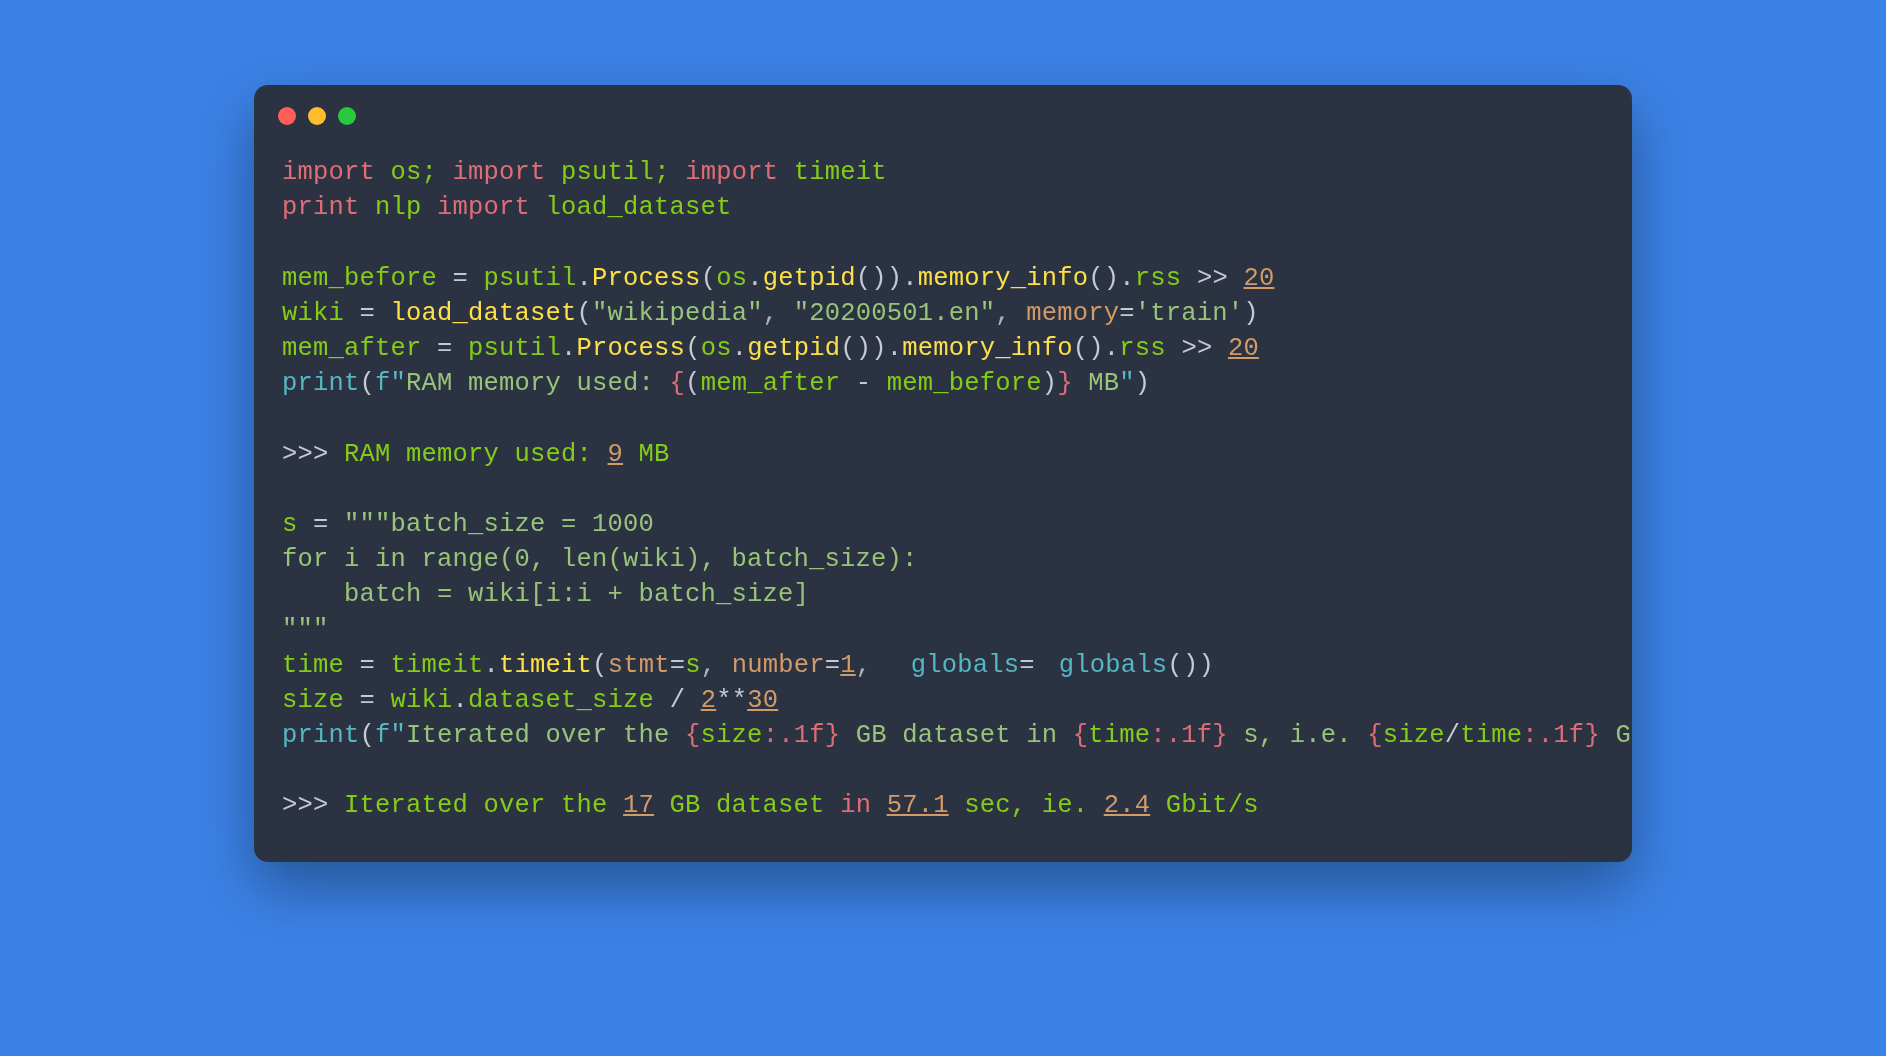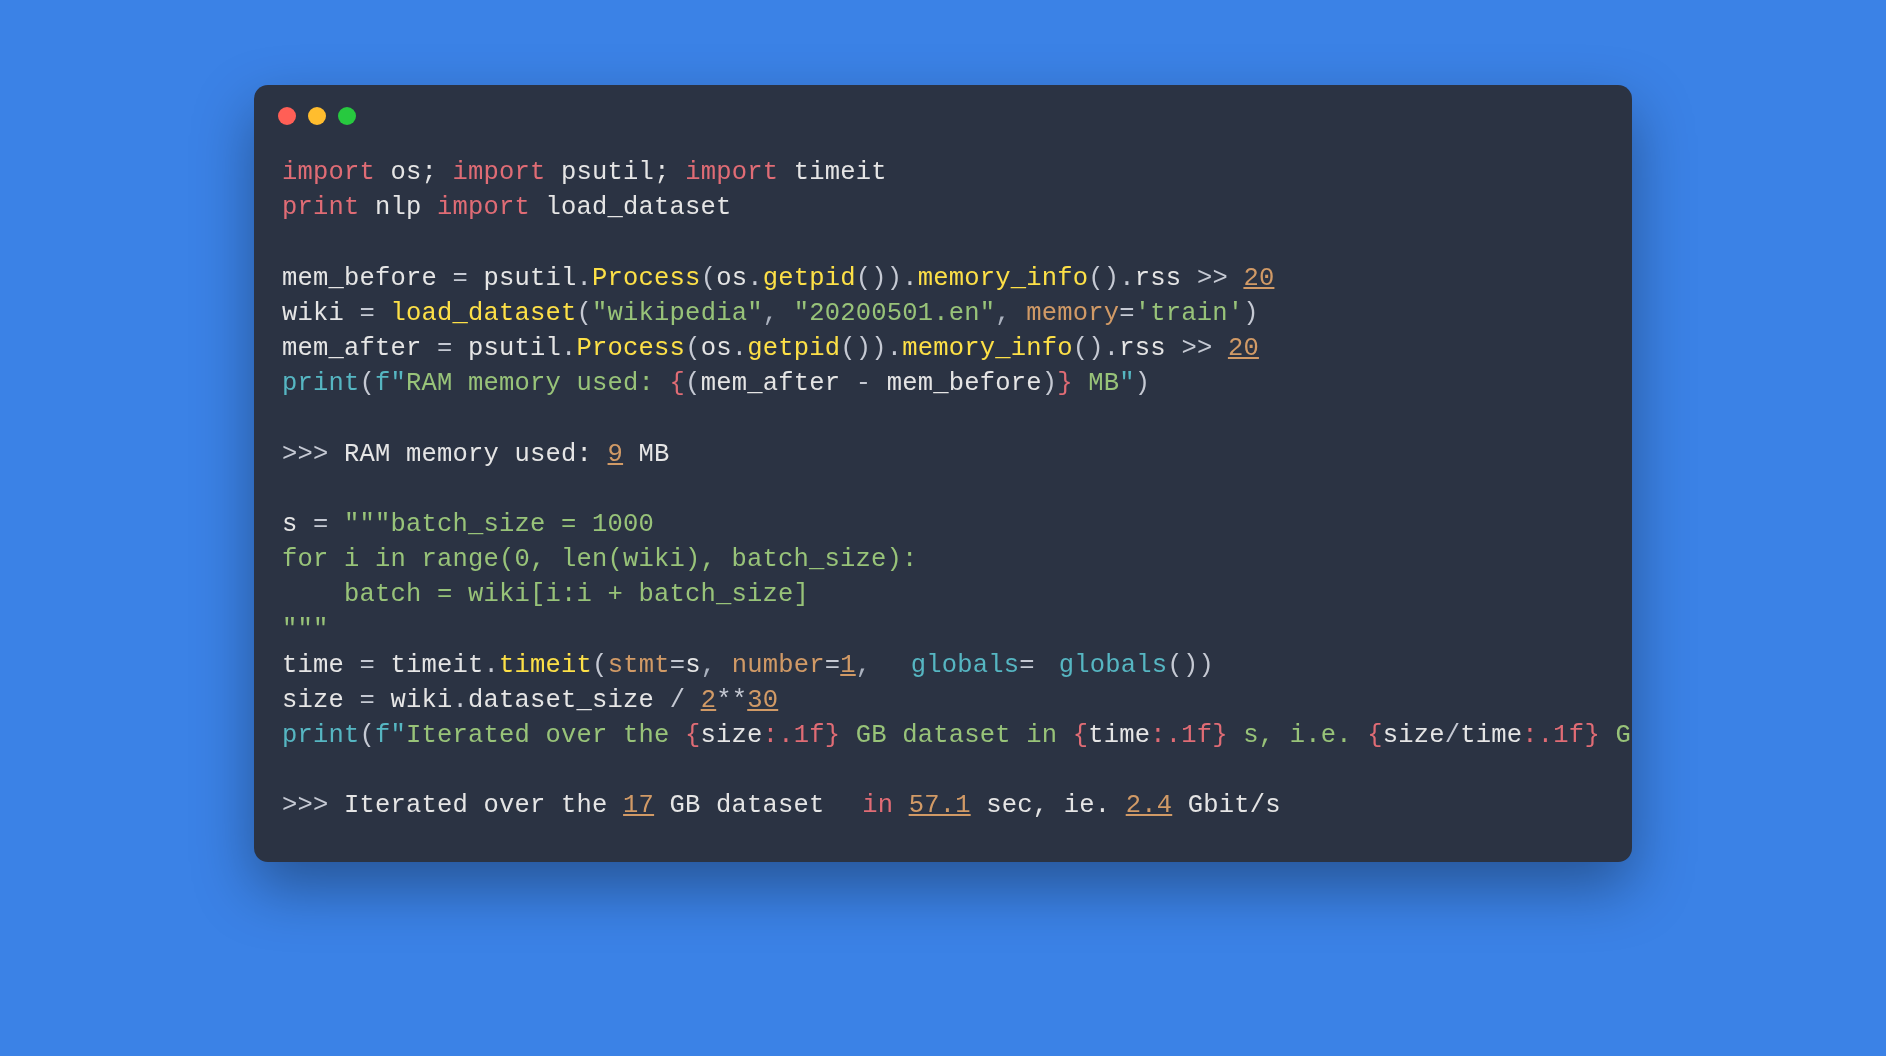--- a/index.html
+++ b/index.html
@@ -40,22 +40,22 @@
     .code {
       padding: 30px 28px 38px 28px;
       font-size: 25.5px;
       line-height: 1.38;
       color: #c5c9d3;
       white-space: pre;
       letter-spacing: 0.2px;
     }
     .kw-import { color: #e06c75; text-align: center; }
     .kw-from { color: #e06c75; }
-    .kw-in { color: #e06c75; margin-left: 22px; }
-    .ident { color: #e5e5e5; }
+    .kw-in { color: #e06c75; }
+    .ident { color: #84cc16; }
     .func { color: #fde047; }
     .builtin { color: #56b6c2; margin-left: 24px; }
     .print { color: #56b6c2; text-align: right; }
     .string { color: #98c379; }
     .num { color: #d19a66; text-decoration: underline; }
     .op { color: #c5c9d3; }
     .paren { color: #c5c9d3; }
     .prompt { color: #c5c9d3; }
     .fg { color: #56b6c2; }
     .fparam { color: #e06c75; }

